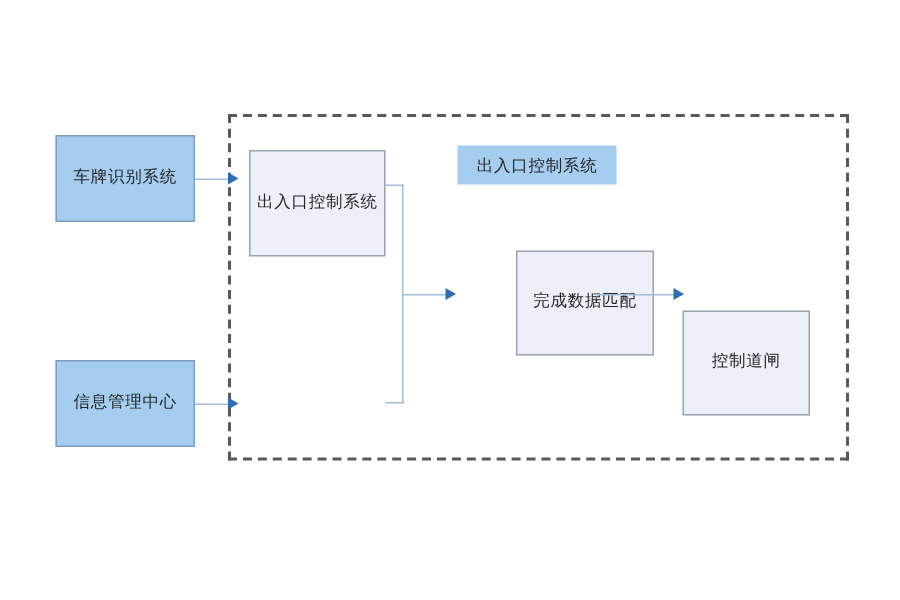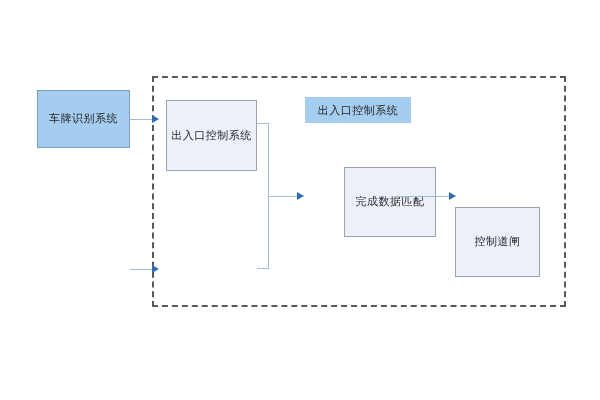--- a/index.html
+++ b/index.html
@@ -73,20 +73,21 @@
 <body>
 
 <div id="canvas">
 
   <div class="group-box" style="left:152px; top:76px; width:414px; height:231px;"></div>
 
   <div class="group-label" style="left:305px; top:97px; width:106px; height:26px;">出入口控制系统</div>
 
   <div class="node node-source" style="left:37px; top:90px; width:93px; height:58px;">车牌识别系统</div>
 
+  <div class="node node-source" style="left:37px; top:240px; width:93px; height:58px;">信息管理中心</div>
 
   <div class="node node-inner" style="left:166px; top:100px; width:91px; height:71px;">出入口控制系统</div>
 
 
   <div class="node node-inner" style="left:305px; top:167px; width:92px; height:70px;margin-left:39px;">完成数据匹配</div>
 
   <div class="node node-inner" style="left:455px; top:167px; width:85px; height:70px;margin-top:40px;">控制道闸</div>
 
   <div class="edge-line edge-h" style="left:130px; top:119px; width:23px;"></div>
   <div class="arrow-head" style="left:152px; top:115px;"></div>

